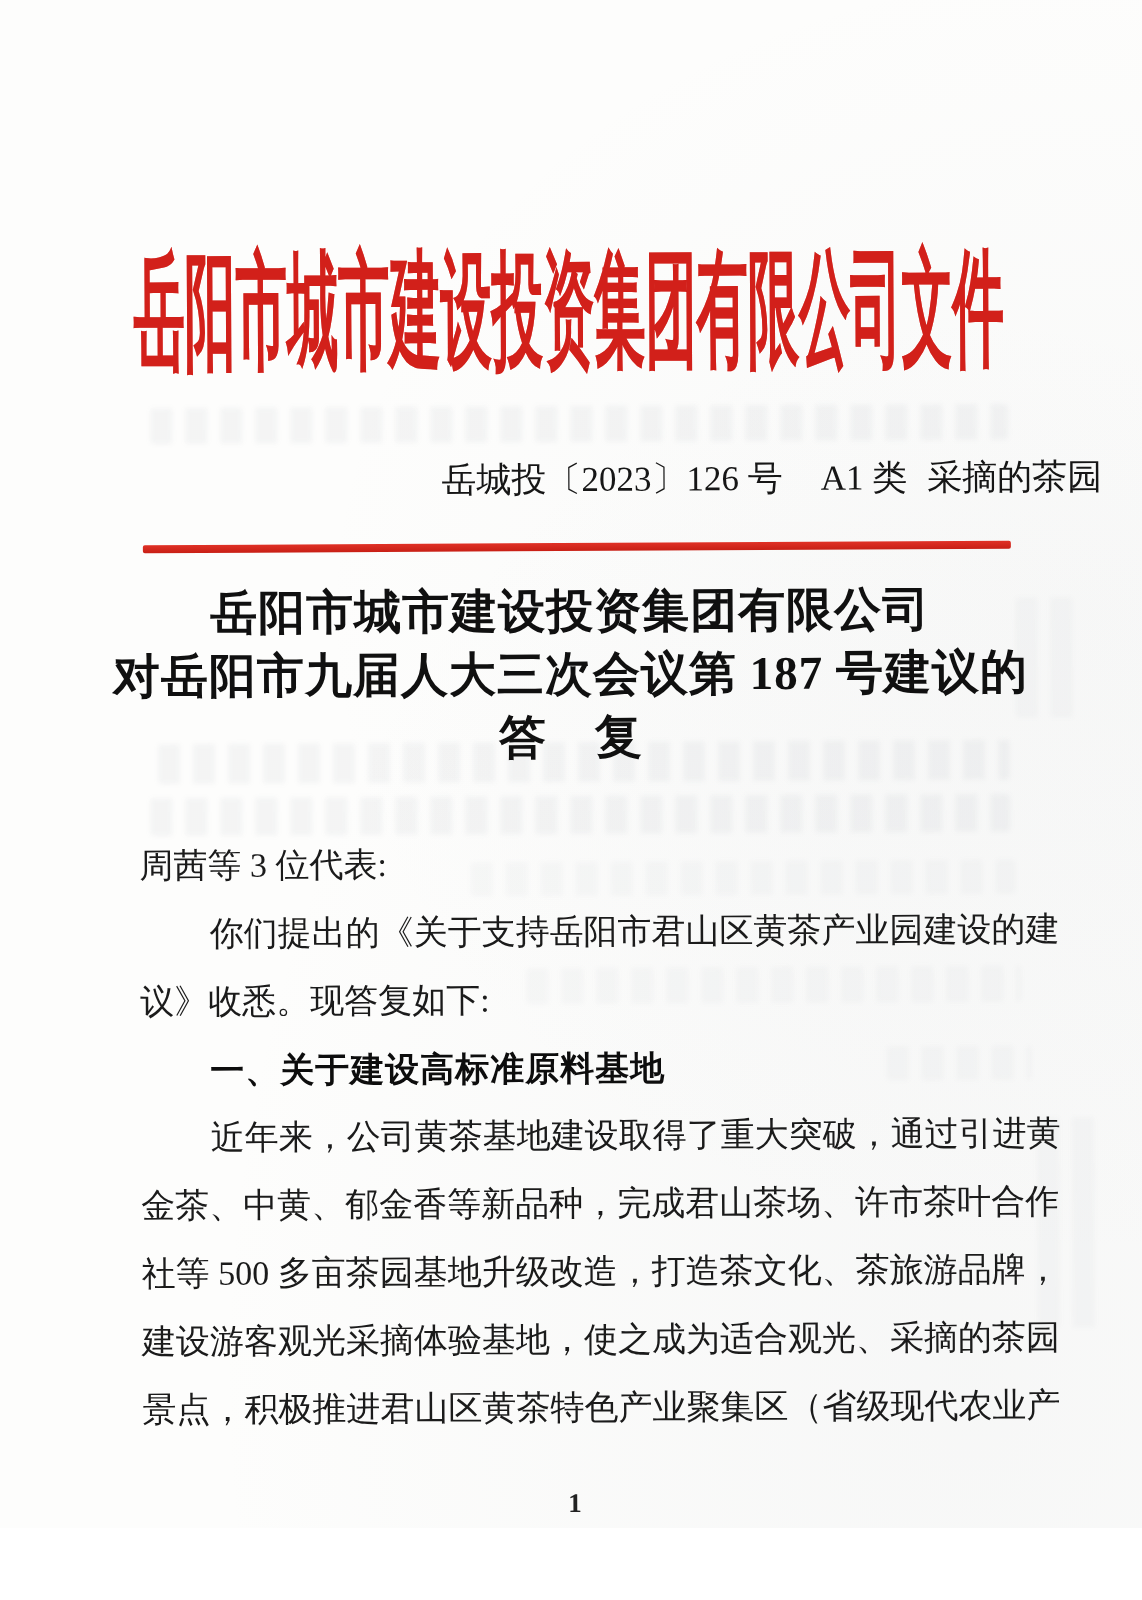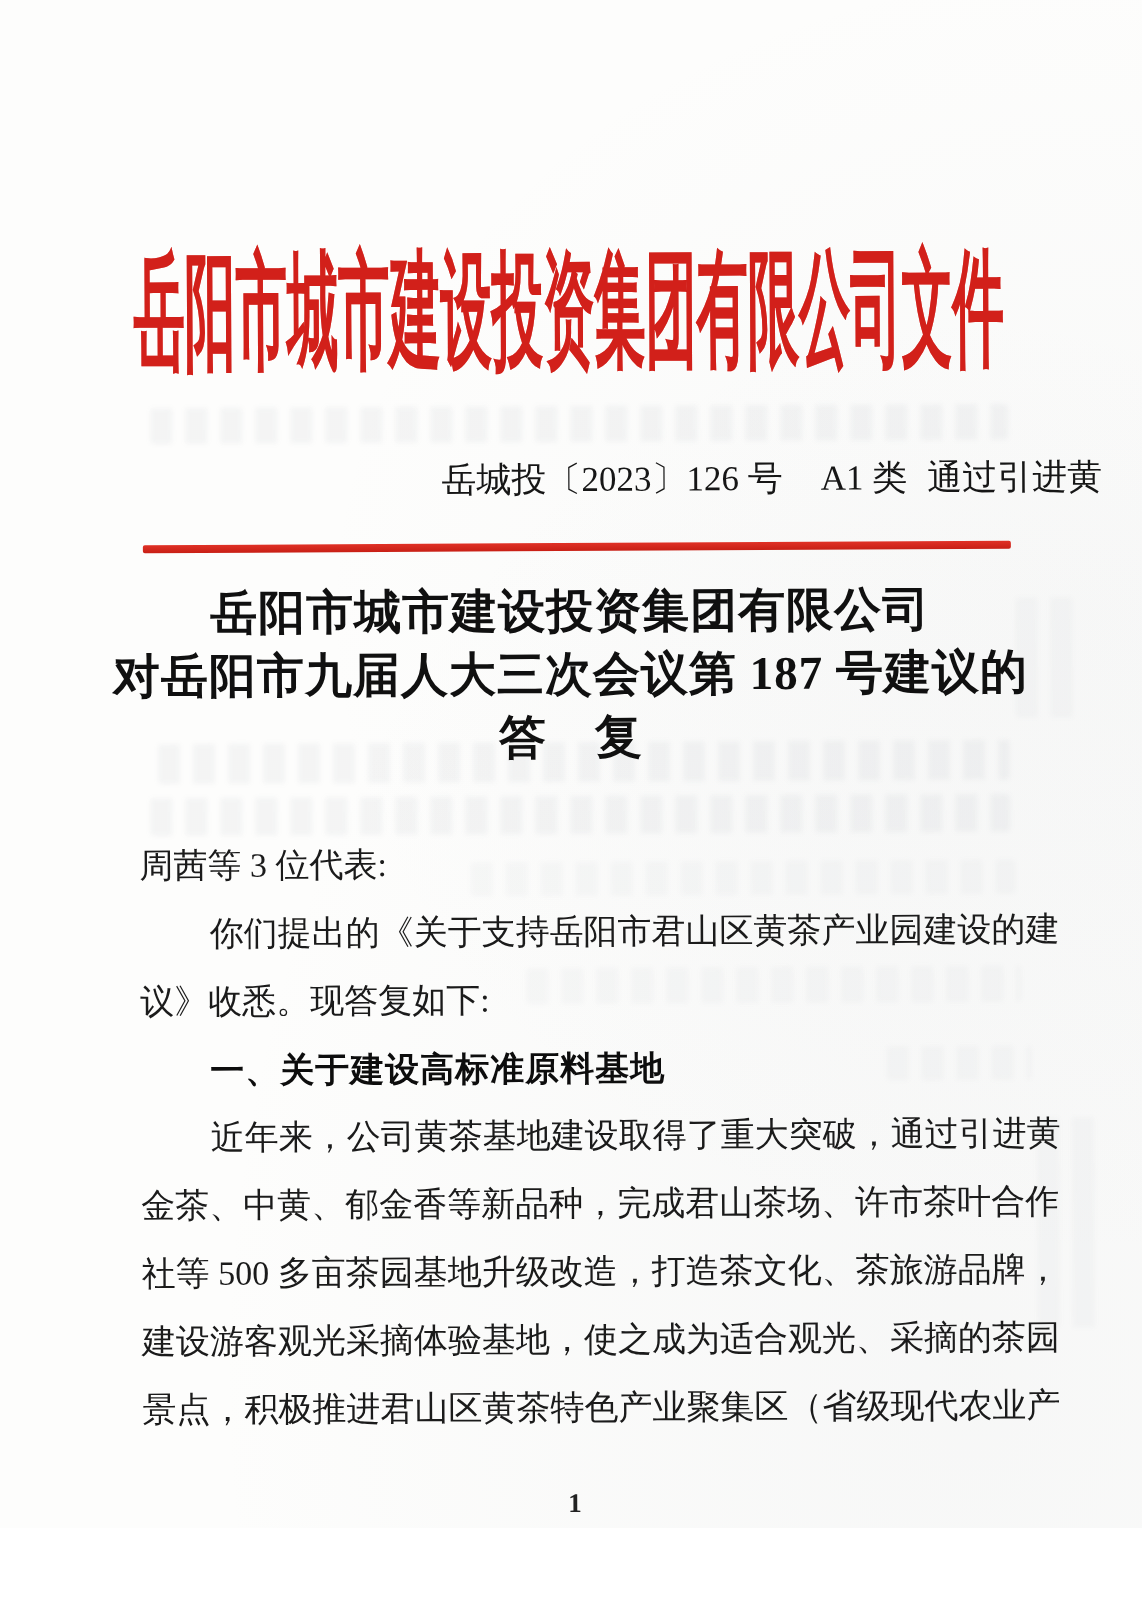--- a/index.html
+++ b/index.html
@@ -152,21 +152,21 @@
 
     <div class="letterhead-wrap">
       <span class="letterhead">岳阳市城市建设投资集团有限公司文件</span>
     </div>
 
     <div class="ref-line">
       <span>岳城投〔2023〕126 号</span>
       <span class="gap-lg"></span>
       <span>A1 类</span>
       <span class="gap-sm"></span>
-      <span>通过引进黄</span>
+      <span>采摘的茶园</span>
     </div>
 
     <div class="red-rule"></div>
 
     <div class="doc-title">
       <div class="t-line">岳阳市城市建设投资集团有限公司</div>
       <div class="t-line">对岳阳市九届人大三次会议第 187 号建议的</div>
       <div class="t-line">答　复</div>
     </div>
 

